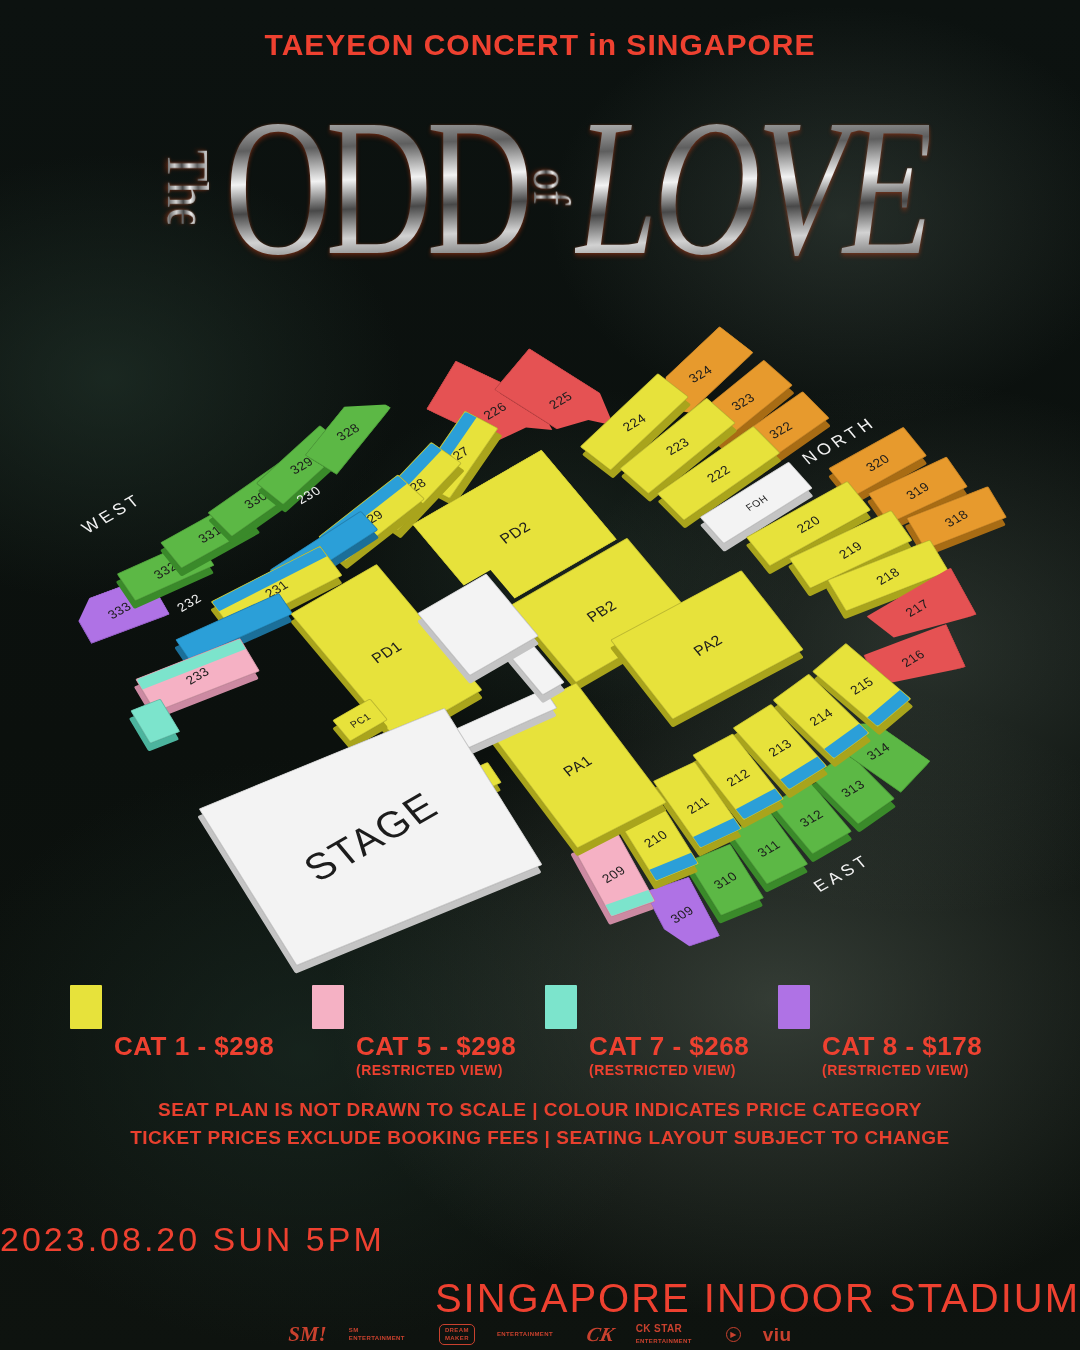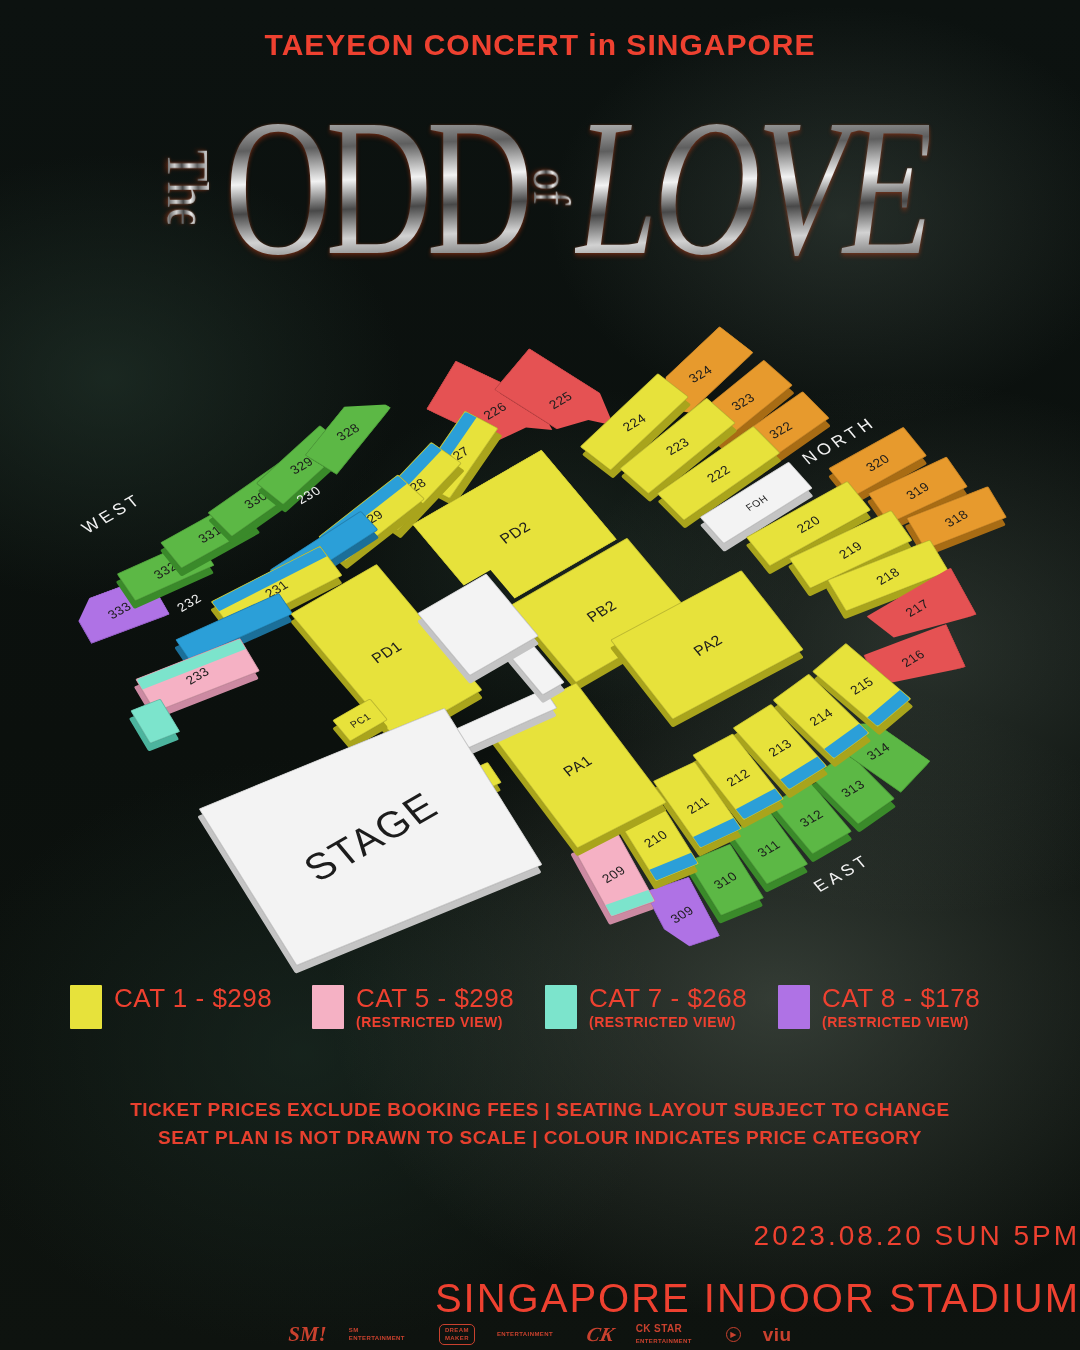--- a/index.html
+++ b/index.html
@@ -67,28 +67,28 @@
   .clip-pent-t   { clip-path:polygon(50% 0,100% 28%,100% 100%,0 100%,0 16%); }
   .clip-cut-bl   { clip-path:polygon(0 0,100% 0,100% 100%,32% 100%,0 62%); }
   .float-label { position:absolute; color:#f2f2f2; font-weight:500; white-space:nowrap;
                  transform:translate(-50%,-50%); }
 
   
   .legend { position:absolute; left:70px; top:985px; width:950px;
             display:grid; grid-template-columns:242px 233px 233px 233px; row-gap:38px; }
   .legend-item { display:flex; align-items:flex-start; gap:12px; }
   .legend-swatch { width:32px; height:44px; border-radius:1px; flex:0 0 auto; }
-  .legend-label { font-size:26px; font-weight:400; letter-spacing:.5px; color:#ee4130; line-height:1.05; }
+  .legend-label { font-size:26px; font-weight:700; letter-spacing:.5px; color:#ee4130; line-height:1.05;margin-top:48px; }
   .legend-sub { font-size:14px; font-weight:700; letter-spacing:.5px; color:#ee4130; margin-top:2px; }
 
   
   .notes { position:absolute; left:0; top:1096px; width:100%; text-align:center; }
   .notes div { font-size:19px; font-weight:700; letter-spacing:.5px; color:#e8402e; line-height:1.45; }
-  .event-date { position:absolute; left:0; top:1220px; width:100%; text-align:right;
-                font-size:28px; font-weight:400; letter-spacing:3px; color:#ee4130; }
+  .event-date { position:absolute; left:0; top:1220px; width:100%; text-align:left;
+                font-size:34px; font-weight:400; letter-spacing:3px; color:#ee4130; }
   .venue { position:absolute; left:0; top:1276px; width:100%; text-align:right;
            font-size:40px; font-weight:400; letter-spacing:2px; color:#ee4130; }
   .sponsors { position:absolute; left:0; top:1322px; width:100%;
               display:flex; align-items:center; justify-content:center; gap:34px;
               color:#c9412e; }
   .sp { display:flex; align-items:center; gap:22px; }
   .sp-mark { font-family:"Liberation Serif", serif; font-style:italic; font-weight:700; font-size:21px; }
   .sp-micro { font-size:6px; font-weight:700; letter-spacing:.4px; line-height:1.25; }
   .sp-box { border:1.5px solid #c9412e; border-radius:5px; padding:2px 5px; text-align:center;
             font-size:6px; font-weight:700; line-height:1.2; letter-spacing:.4px; }
@@ -310,22 +310,22 @@
     <div class="legend-item">
       <div class="legend-swatch" style="background: rgb(175, 114, 229);"></div>
       <div>
         <div class="legend-label">CAT 8 - $178</div>
         <div class="legend-sub">(RESTRICTED VIEW)</div>
       </div>
     </div>
   </div>
 
 <div class="notes">
+  <div>SEAT PLAN IS NOT DRAWN TO SCALE | COLOUR INDICATES PRICE CATEGORY</div>
   <div>TICKET PRICES EXCLUDE BOOKING FEES | SEATING LAYOUT SUBJECT TO CHANGE</div>
-  <div>SEAT PLAN IS NOT DRAWN TO SCALE | COLOUR INDICATES PRICE CATEGORY</div>
 </div>
 
 <div class="event-date">2023.08.20 SUN 5PM</div>
 <div class="venue">SINGAPORE INDOOR STADIUM</div>
 
 <div class="sponsors">
   <div class="sp">
     <span class="sp-mark">SM!</span>
     <span class="sp-micro">
       <span>SM</span><br>

